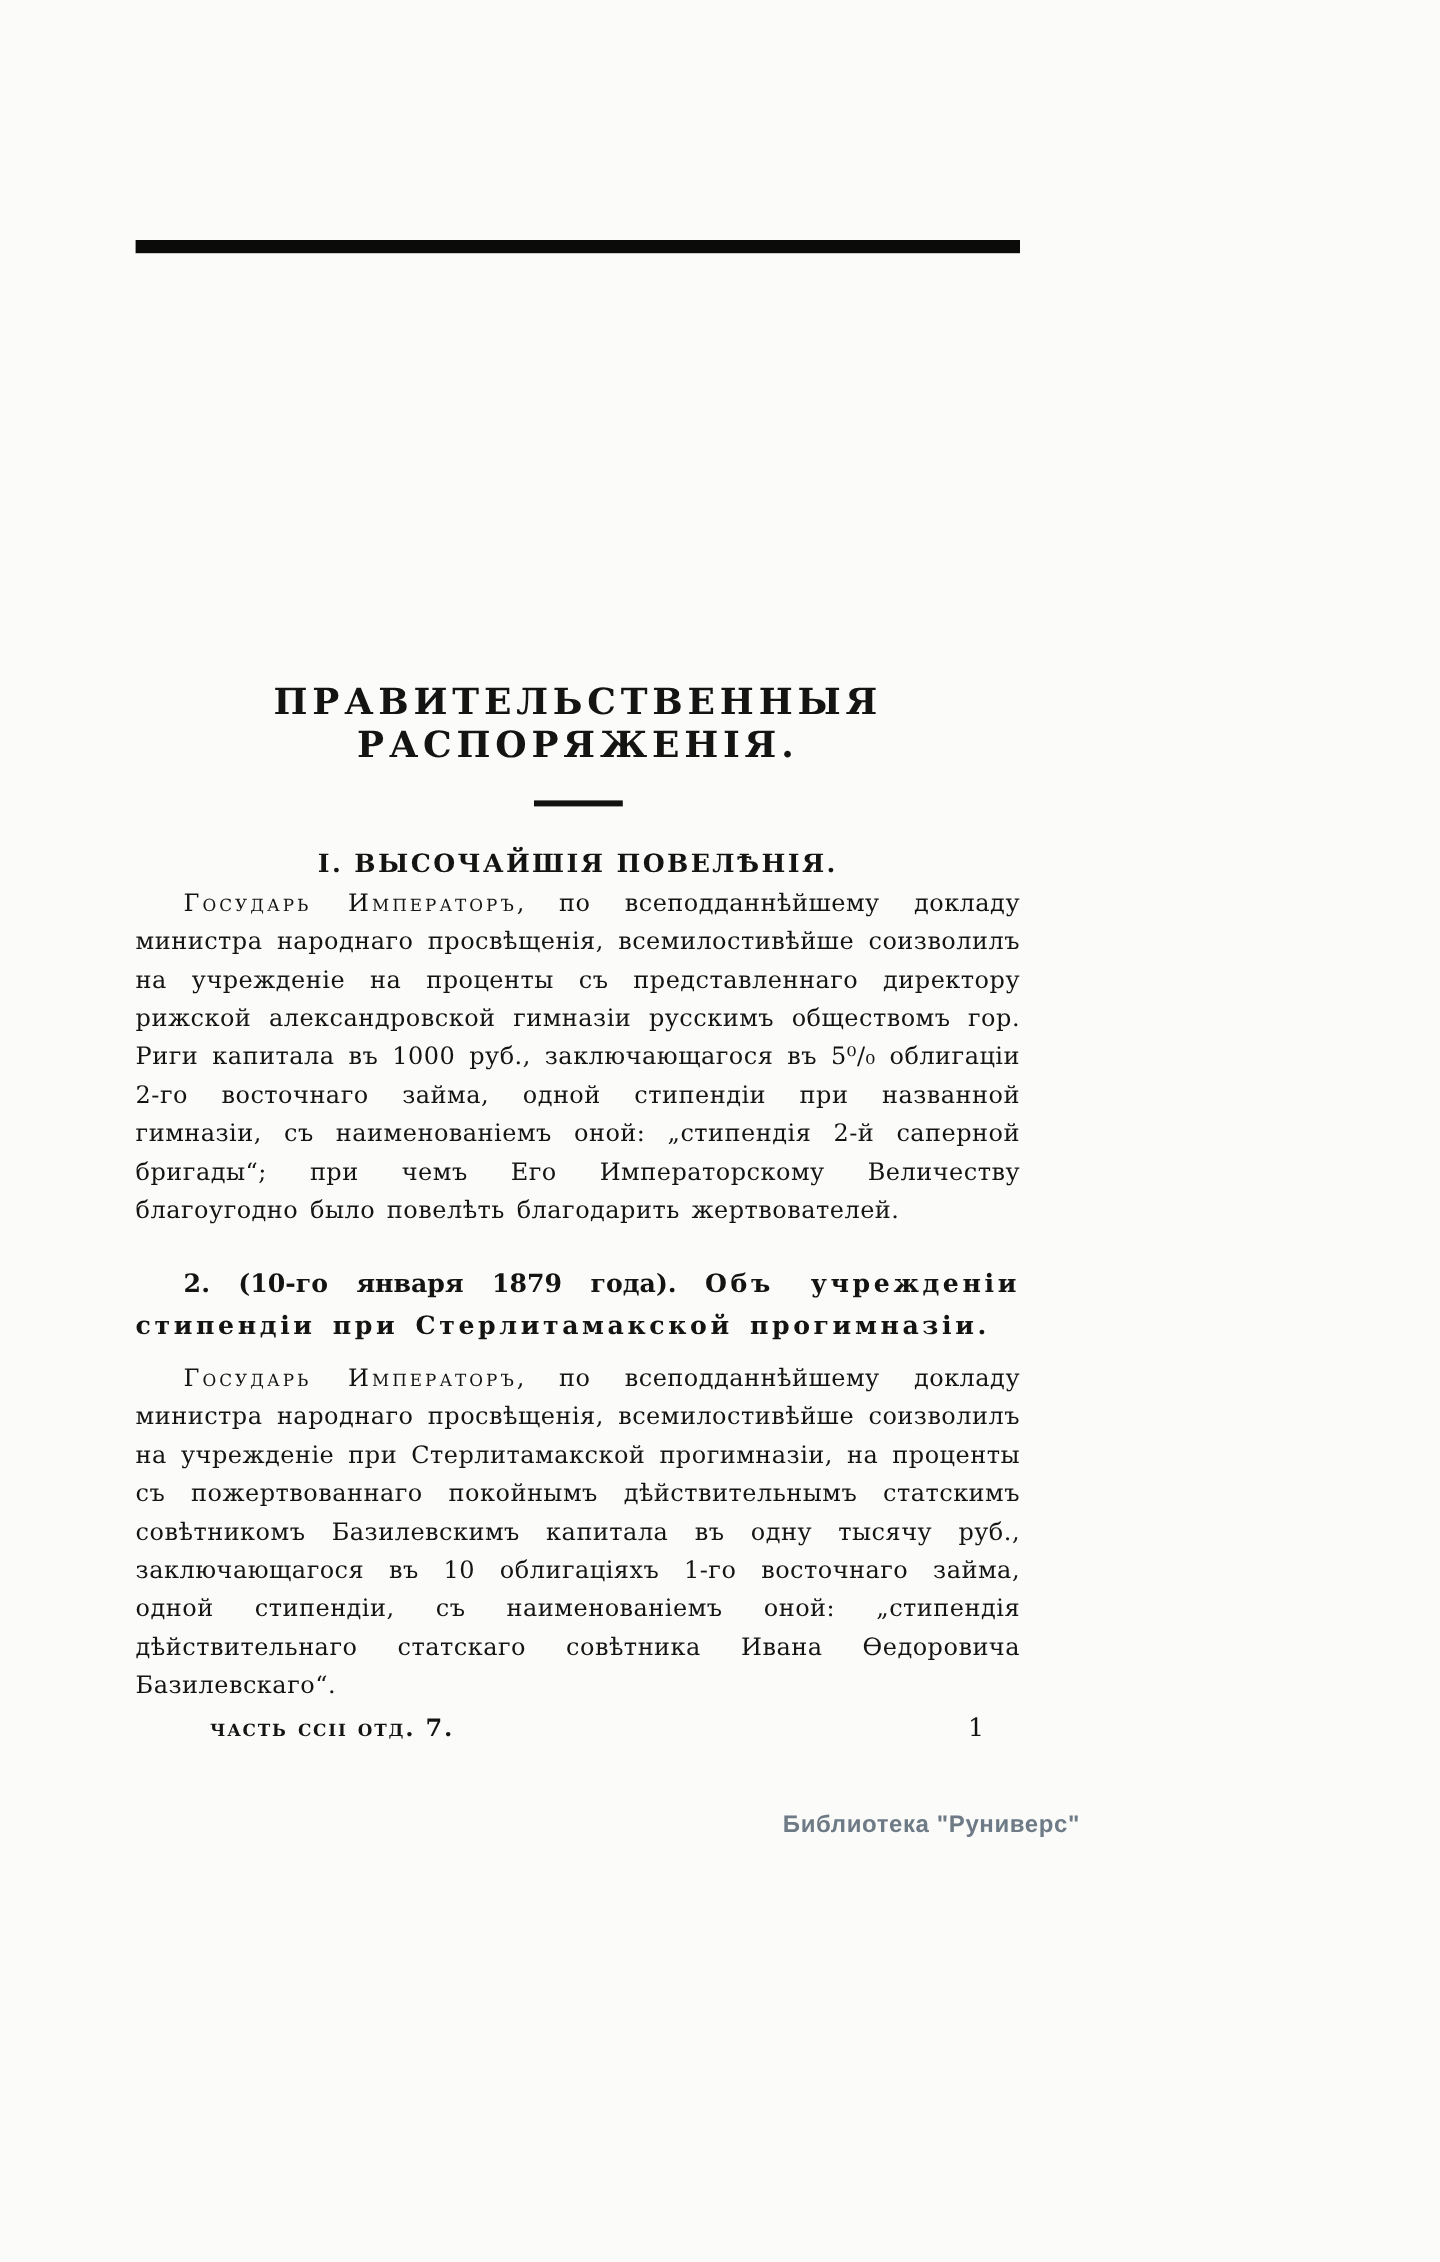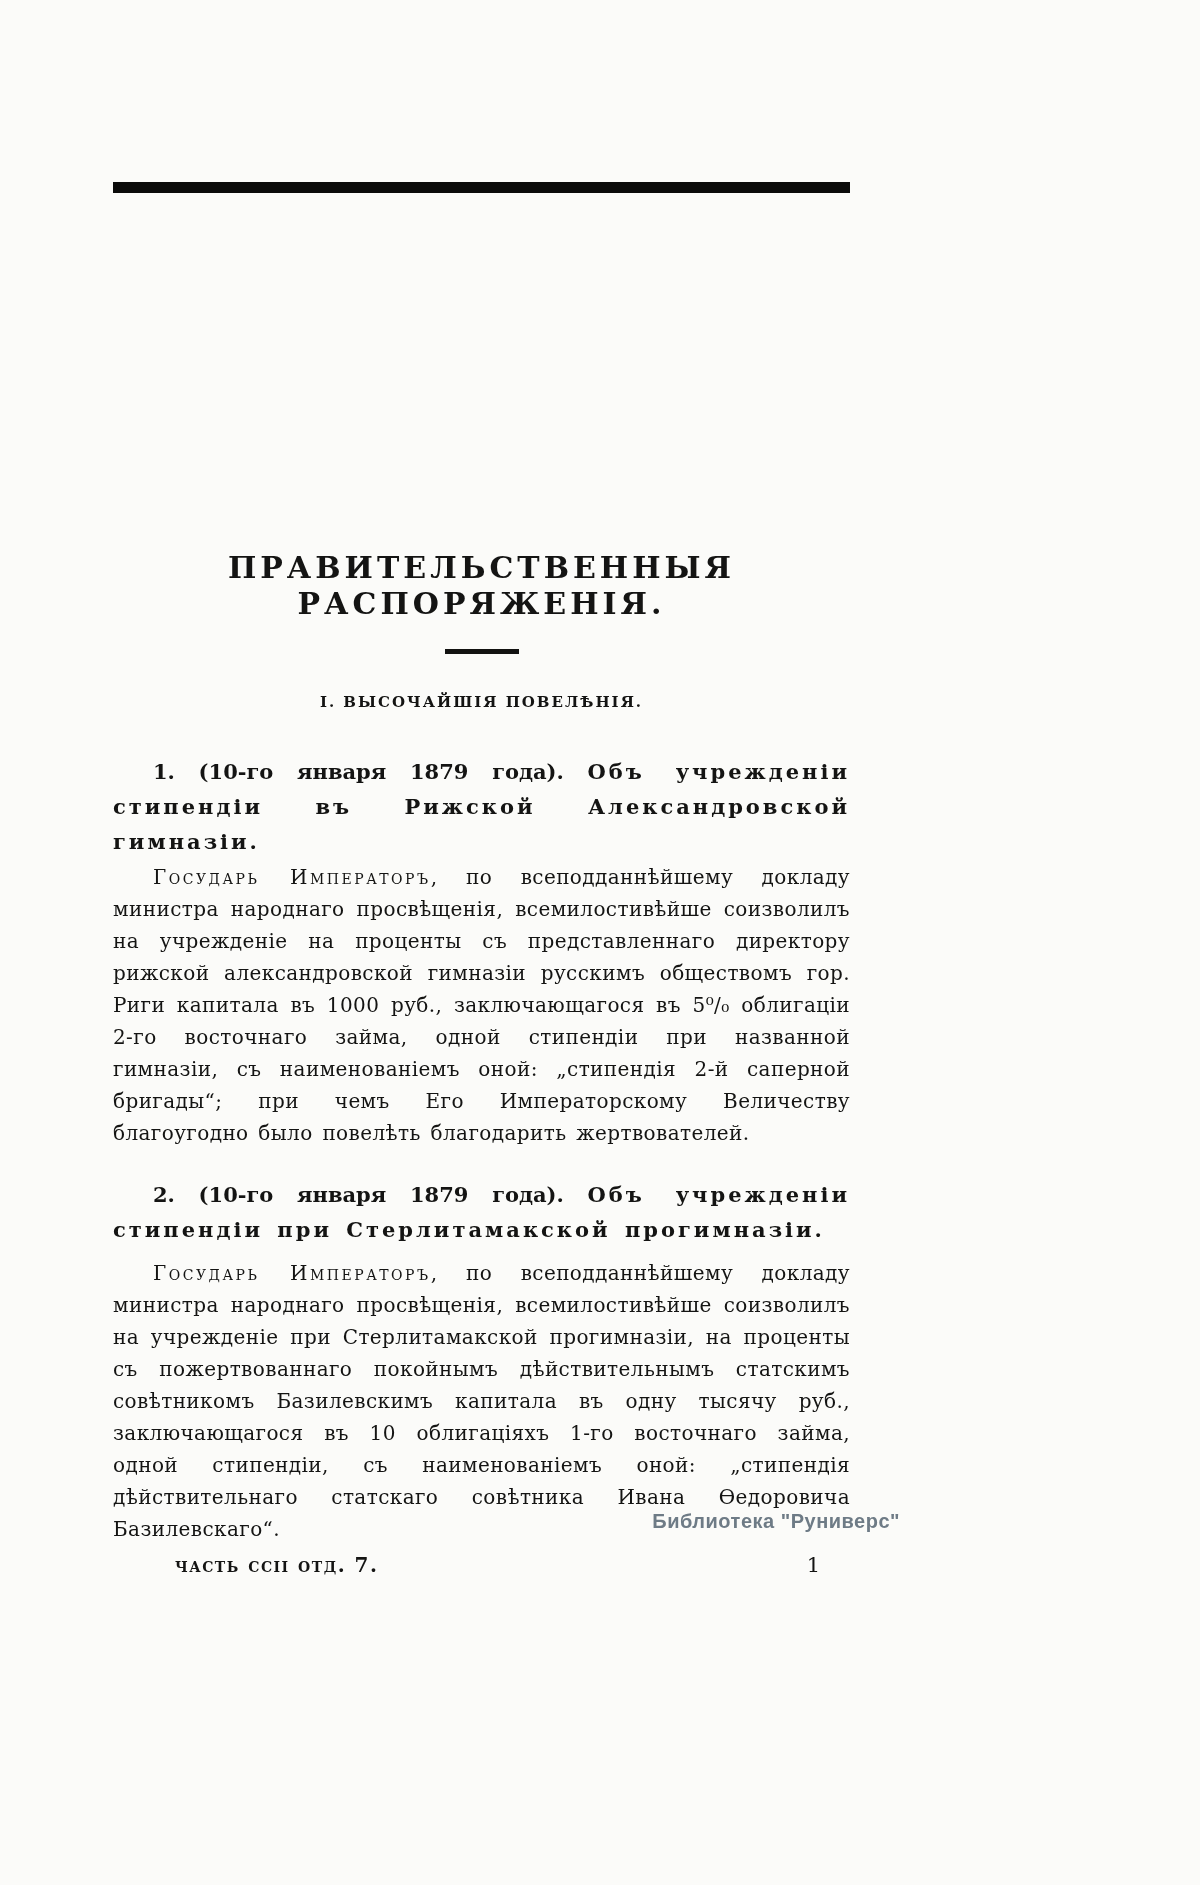--- a/index.html
+++ b/index.html
@@ -12,21 +12,21 @@
     width: 1200px;
     height: 1885px;
     background: #fbfbf9;
     font-family: "DejaVu Serif", serif;
     color: #141413;
     overflow: hidden;
   }
   .content {
     position: absolute;
     left: 113px;
-    top: 0;
+    top: 18px;
     width: 737px;
   }
   .top-rule {
     margin-top: 182px;
     height: 11px;
     background: #0b0b0a;
     width: 100%;
   }
   .doc-title {
     margin-top: 357px;
@@ -38,21 +38,21 @@
   }
   .title-divider {
     margin: 27px auto 0 auto;
     width: 74px;
     height: 5px;
     background: #121211;
   }
   .section-heading {
     margin-top: 34px;
     text-align: center;
-    font-size: 15px;
+    font-size: 21px;
     font-weight: bold;
     letter-spacing: 2px;
     line-height: 28px;
   }
   .item-heading {
     margin: 38px 0 0 0;
     font-size: 21px;
     font-weight: bold;
     line-height: 35px;
     text-indent: 40px;
@@ -113,21 +113,20 @@
   <div class="content">
 
     <div class="top-rule"></div>
 
     <div class="doc-title">ПРАВИТЕЛЬСТВЕННЫЯ РАСПОРЯЖЕНІЯ.</div>
 
     <div class="title-divider"></div>
 
     <div class="section-heading">І. ВЫСОЧАЙШІЯ ПОВЕЛѢНІЯ.</div>
 
-    <p class="item-heading"><span>1. (10-го января 1879 года). </span><span class="subject">Объ учрежденіи стипендіи въ Рижской Александровской гимназіи.</span></p>
 
     <p class="body-para"><span class="lead">Государь Императоръ</span><span>, по всеподданнѣйшему докладу министра народнаго просвѣщенія, всемилостивѣйше соизволилъ на учрежденіе на проценты съ представленнаго директору рижской александровской гимназіи русскимъ обществомъ гор. Риги капитала въ 1000 руб., заключающагося въ 5⁰/₀ облигаціи 2-го восточнаго займа, одной стипендіи при названной гимназіи, съ наименованіемъ оной: „стипендія 2-й саперной бригады“; при чемъ Его Императорскому Величеству благоугодно было повелѣть благодарить жертвователей.</span></p>
 
     <p class="item-heading second"><span>2. (10-го января 1879 года). </span><span class="subject">Объ учрежденіи стипендіи при Стерлитамакской прогимназіи.</span></p>
 
     <p class="body-para second"><span class="lead">Государь Императоръ</span><span>, по всеподданнѣйшему докладу министра народнаго просвѣщенія, всемилостивѣйше соизволилъ на учрежденіе при Стерлитамакской прогимназіи, на проценты съ пожертвованнаго покойнымъ дѣйствительнымъ статскимъ совѣтникомъ Базилевскимъ капитала въ одну тысячу руб., заключающагося въ 10 облигаціяхъ 1-го восточнаго займа, одной стипендіи, съ наименованіемъ оной: „стипендія дѣйствительнаго статскаго совѣтника Ивана Ѳедоровича Базилевскаго“.</span></p>
 
     <div class="footer-line">
       <span class="footer-signature">часть ccii отд. 7.</span>
       <span class="footer-pagenum">1</span>

